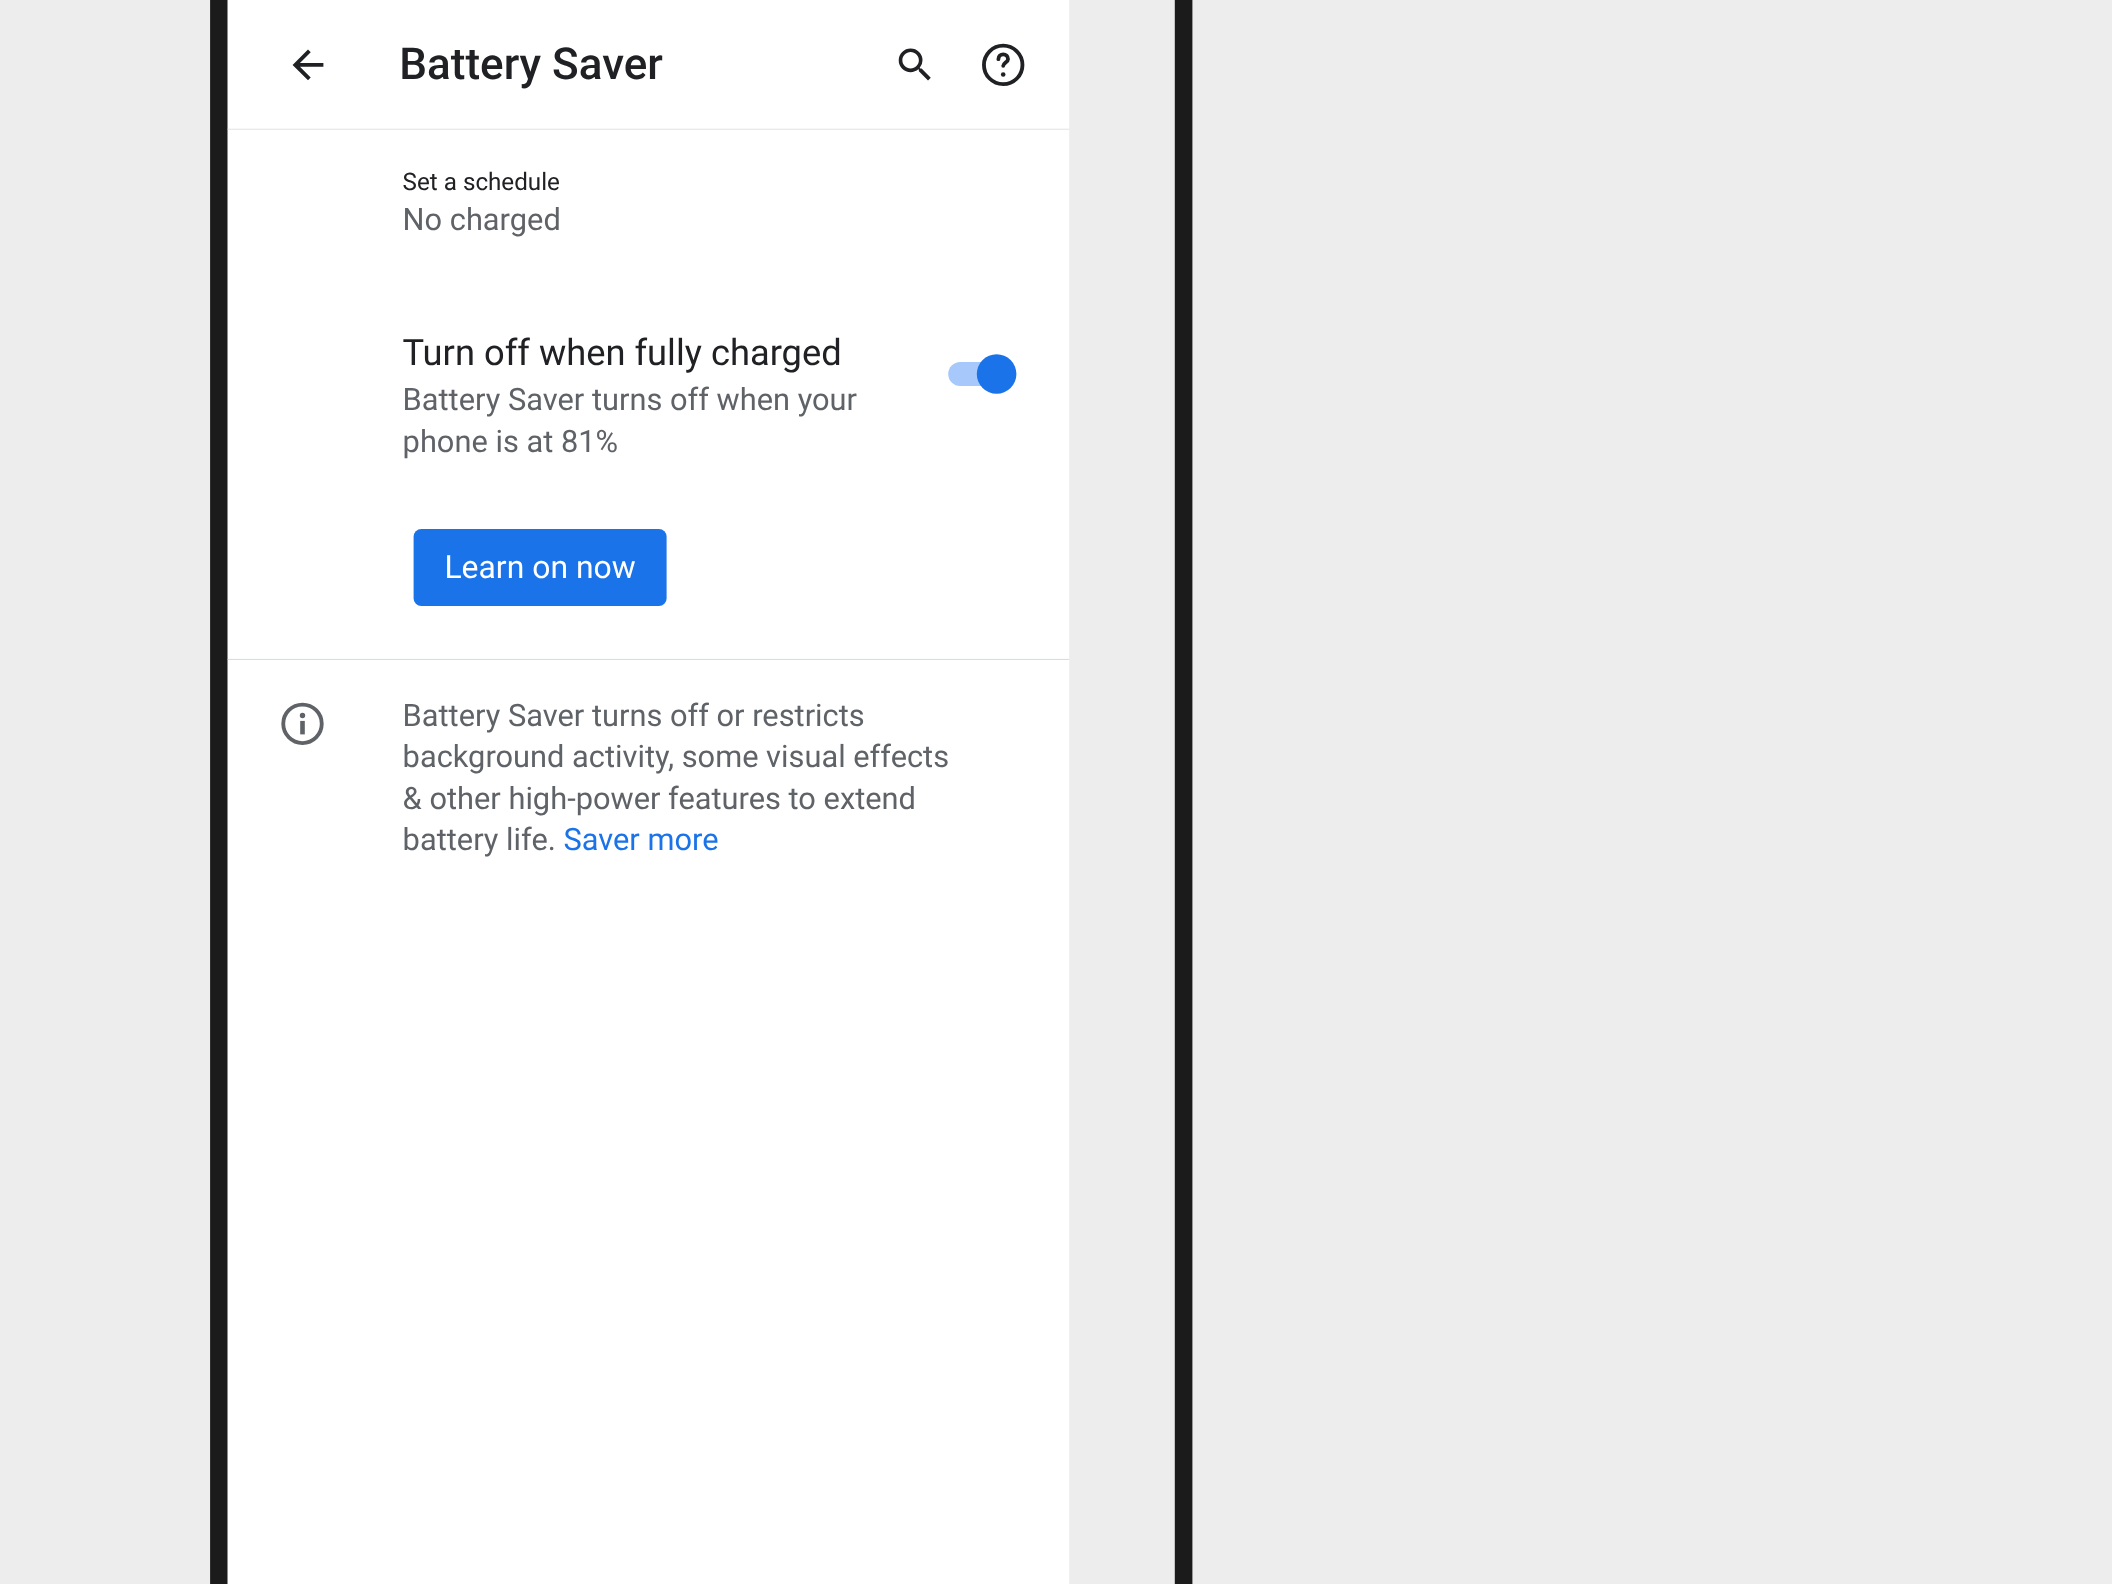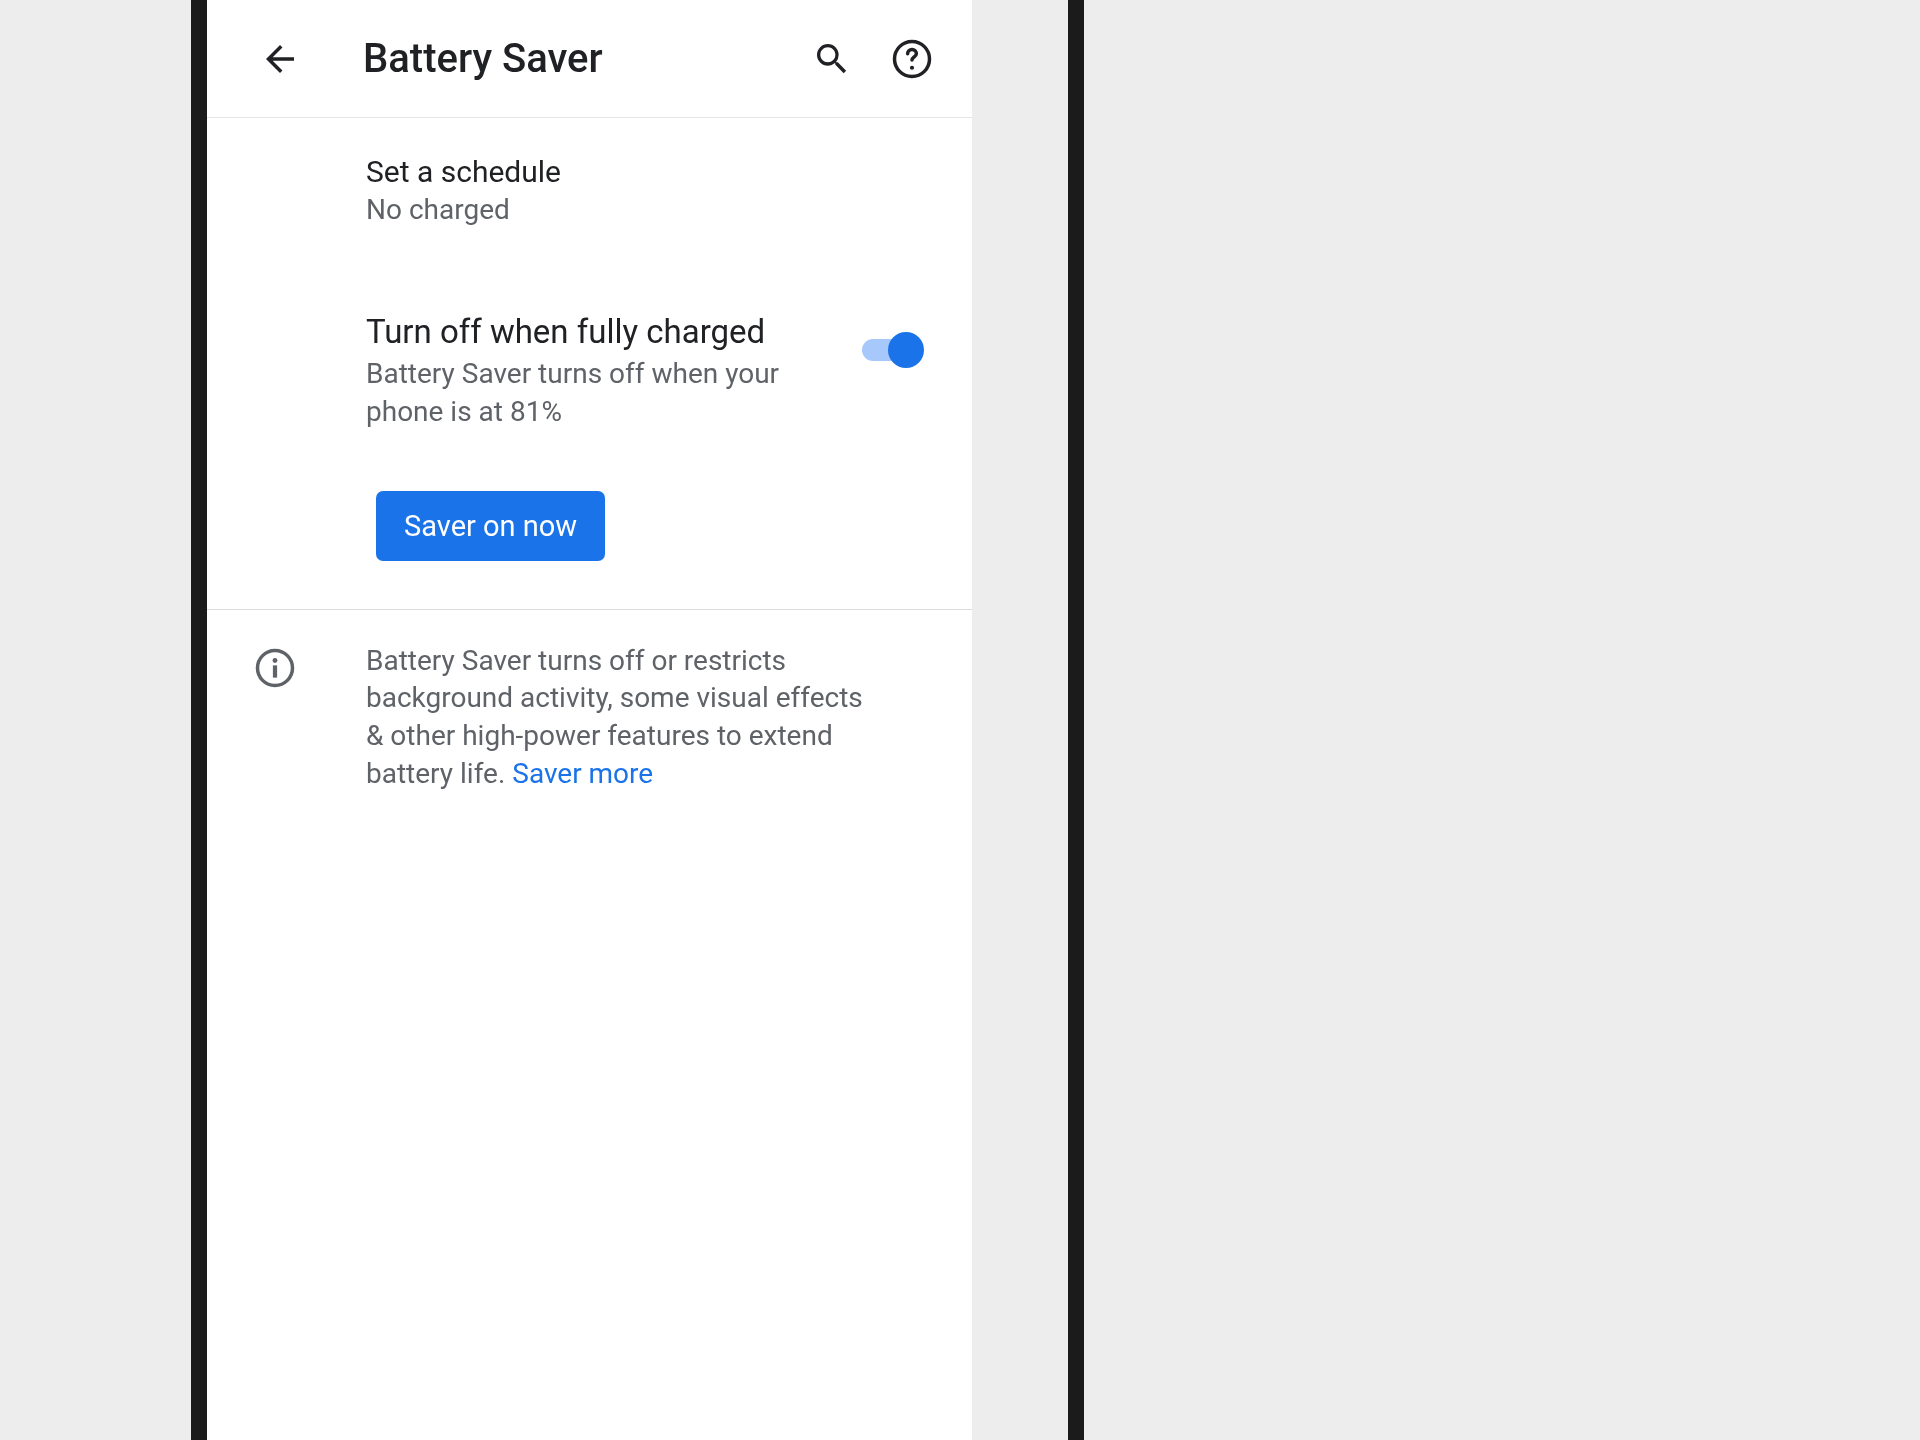--- a/index.html
+++ b/index.html
@@ -73,21 +73,21 @@
     .content {
       padding-left: 159px;
       padding-right: 48px;
     }
     .setting-item {
       padding-top: 36px;
       padding-bottom: 20px;
       cursor: pointer;
     }
     .setting-title {
-      font-size: 30px;
+      font-size: 22px;
       color: #202124;
       font-weight: 400;
     }
     .setting-subtitle {
       font-size: 28px;
       color: #5f6368;
       margin-top: 4px;
     }
     .toggle-row {
       display: flex;
@@ -220,21 +220,21 @@
       <div class="toggle-text">
         <div class="toggle-title">Turn off when fully charged</div>
         <div class="toggle-subtitle">Battery Saver turns off when your phone is at 81%</div>
       </div>
       <div class="switch">
         <div class="switch-track"></div>
         <div class="switch-thumb"></div>
       </div>
     </div>
 
-    <div class="primary-btn">Saver on now</div>
+    <div class="primary-btn">Learn on now</div>
 
     <div class="divider"></div>
 
     <div class="info-row">
       <svg class="info-icon" width="42" height="42" viewBox="0 0 24 24" fill="none">
         <circle cx="12" cy="12" r="10" stroke="#5f6368" stroke-width="2" fill="none"></circle>
         <circle cx="12" cy="7.7" r="1.4" fill="#5f6368"></circle>
         <rect x="10.8" y="10.5" width="2.4" height="7" fill="#5f6368"></rect>
       </svg>
       <div class="info-text">

